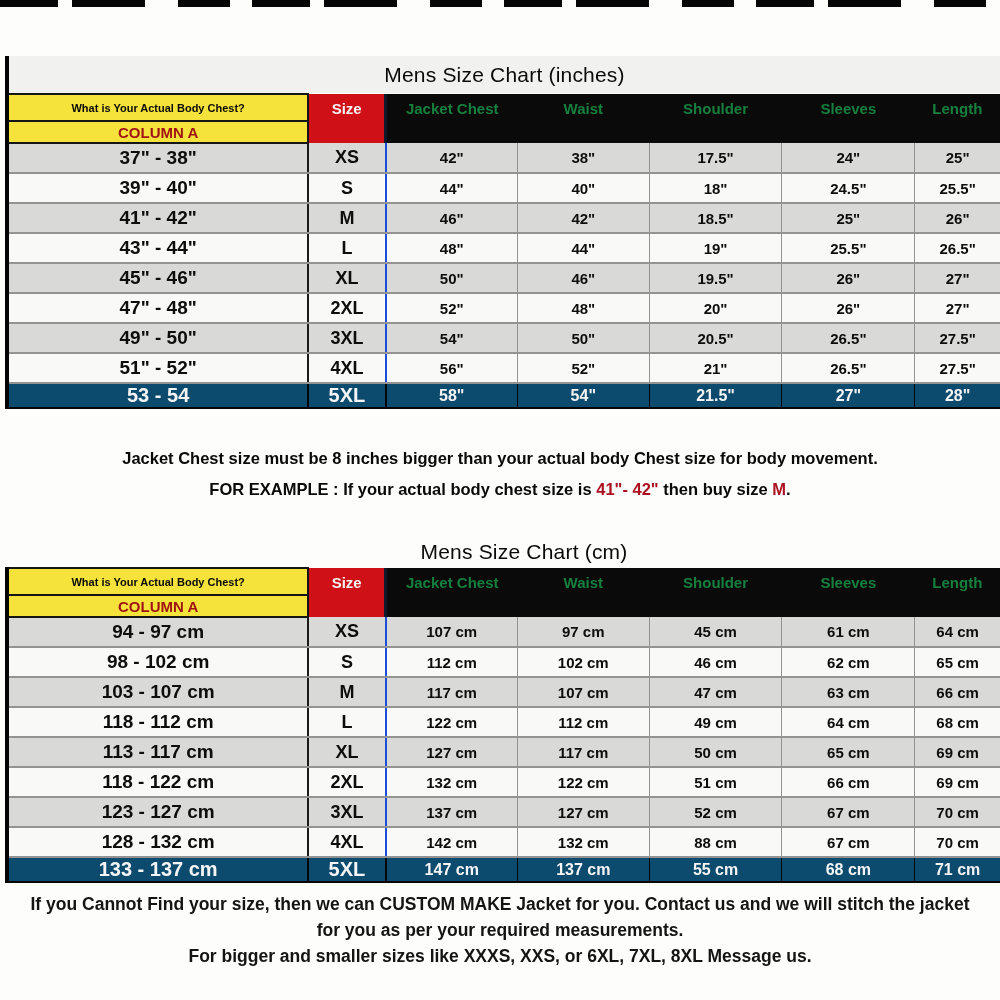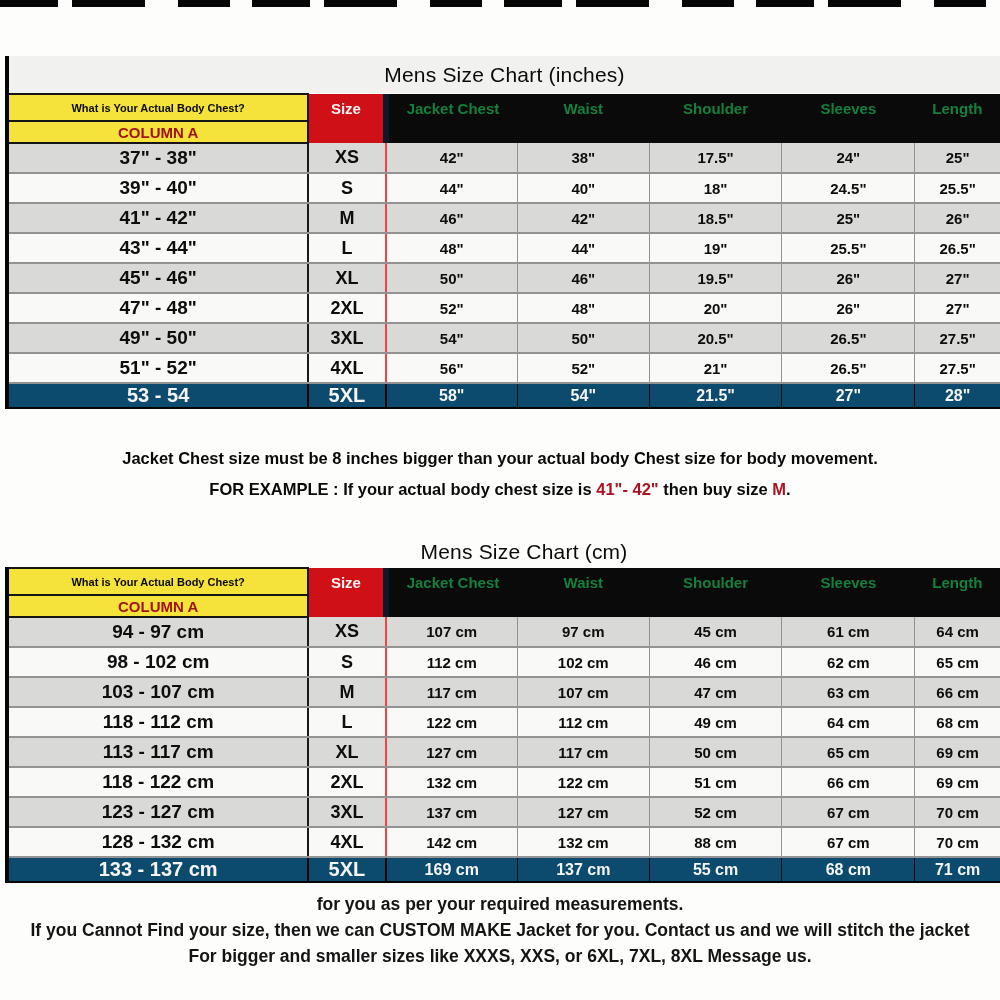--- a/index.html
+++ b/index.html
@@ -52,37 +52,37 @@
   th.y-sub {
     background: #f5e23b; color: #9e1115;
     font-size: 15px; font-weight: bold;
     height: 22px;
     border: 2px solid #151515; border-left: none; border-top: none;
   }
   th.red-cell {
     background: #cf1016; color: #f3f3f3;
     font-size: 15px; font-weight: 600;
     vertical-align: top; padding-top: 6px;
-    border-right: 6px solid #0f172a;
+    border-right: 3px solid #0f172a;
   }
   th.blk-cell {
     background: #0a0a0a; color: #15803d;
     font-size: 15px; font-weight: 600;
     vertical-align: top; padding-top: 6px;
   }
 
   tbody td {
     height: 30px;
     border-bottom: 2px solid #939393;
     border-right: 1px solid #939393;
     font-size: 15px; font-weight: 600;
   }
   tbody td:last-child { border-right: none; }
   tbody td.c-chest { font-size: 19px; font-weight: bold; border-right: 2px solid #1a1a1a; }
-  tbody td.c-size  { font-size: 18px; font-weight: bold; border-right: 2px solid #ef4444; }
+  tbody td.c-size  { font-size: 18px; font-weight: bold; border-right: 2px solid #1d4ed8; }
 
   tr.row-gray  td { background: #d9d9d7; }
   tr.row-white td { background: #f9f9f7; }
   tr.row-black td {
     background: #0c4a6e; color: #f5f5f5;
     border-color: #060606; height: 23px;
   }
   tr.row-black td.c-chest { font-size: 20px; }
   tr.row-black td.c-size  { font-size: 20px; }
   tr.row-black td { font-size: 16px; font-weight: 600; }
@@ -314,27 +314,27 @@
           <td class="c-size">4XL</td>
           <td>142 cm</td>
           <td>132 cm</td>
           <td>88 cm</td>
           <td>67 cm</td>
           <td>70 cm</td>
         </tr>
         <tr class="row-black">
           <td class="c-chest">133 - 137 cm</td>
           <td class="c-size">5XL</td>
-          <td>169 cm</td>
+          <td>147 cm</td>
           <td>137 cm</td>
           <td>55 cm</td>
           <td>68 cm</td>
           <td>71 cm</td>
         </tr>
       </tbody>
   </table>
 </div>
 
 <div class="footer-block">
+  <div class="footer-line">If you Cannot Find your size, then we can CUSTOM MAKE Jacket for you. Contact us and we will stitch the jacket</div>
   <div class="footer-line">for you as per your required measurements.</div>
-  <div class="footer-line">If you Cannot Find your size, then we can CUSTOM MAKE Jacket for you. Contact us and we will stitch the jacket</div>
   <div class="footer-line">For bigger and smaller sizes like XXXS, XXS, or 6XL, 7XL, 8XL Message us.</div>
 </div>
 
 </body></html>

